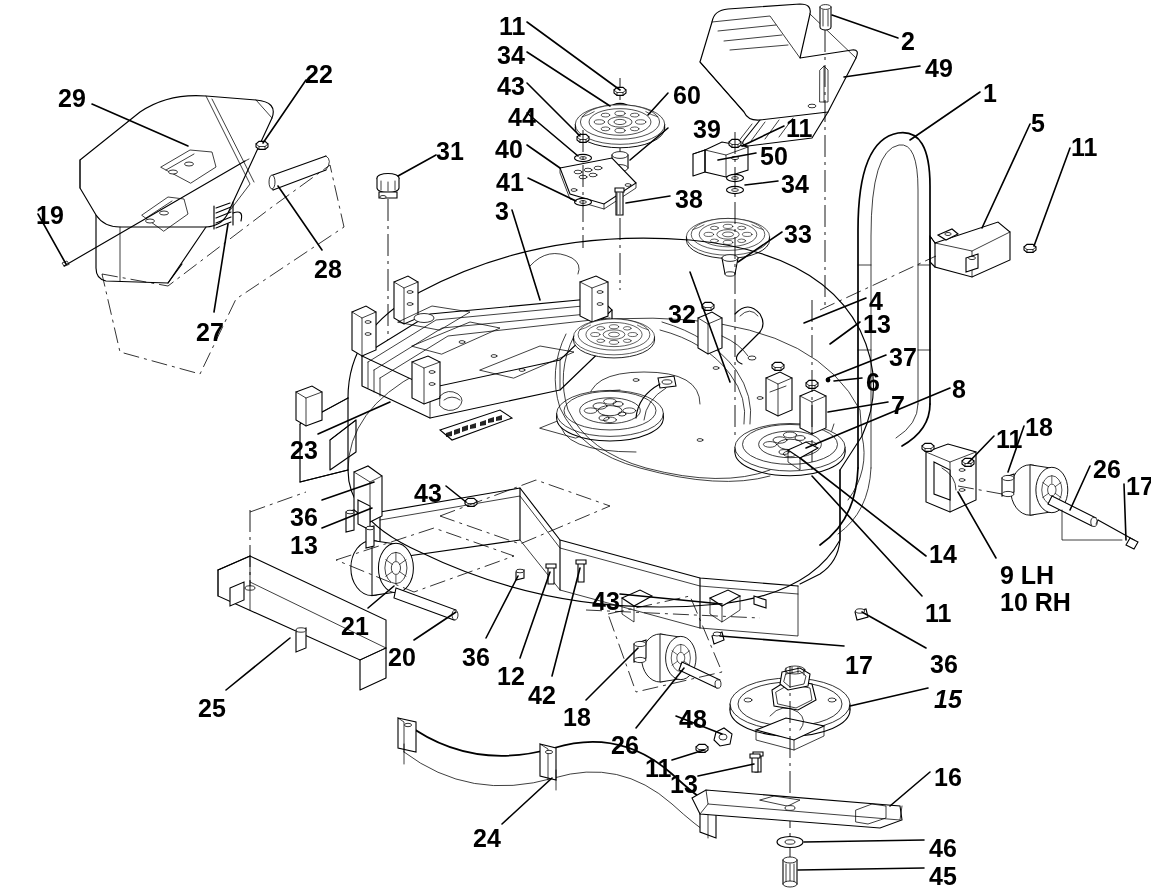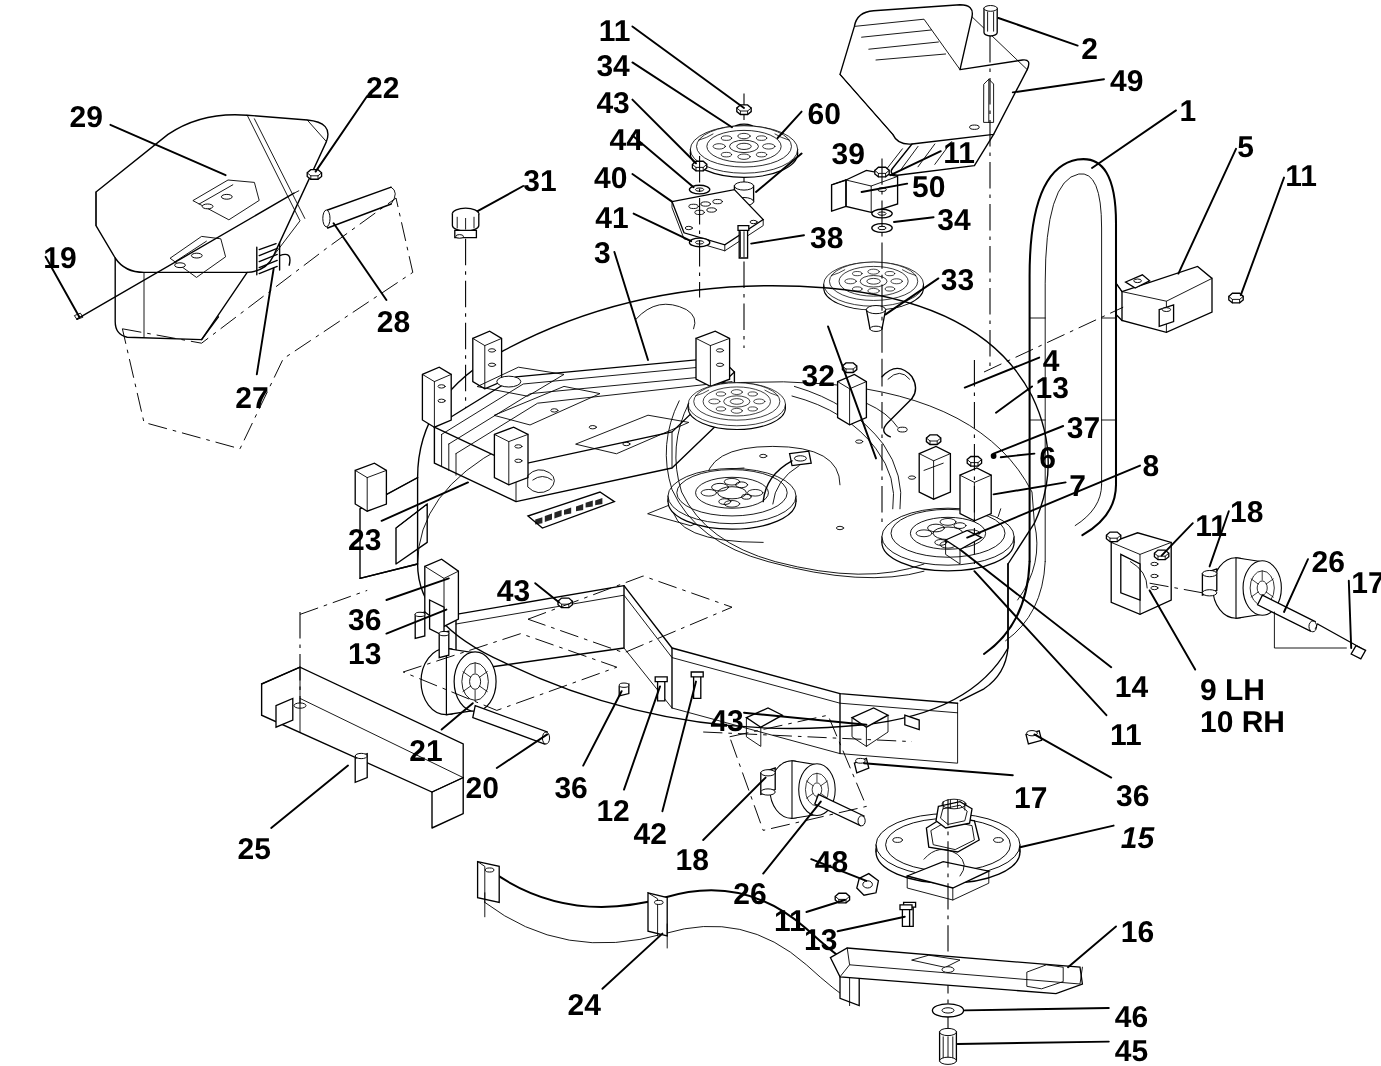--- a/index.html
+++ b/index.html
@@ -760,21 +760,21 @@
       <div class="callout" style="left: 869px; top: 289px;">4</div>
       <div class="callout" style="left: 863px; top: 312px;">13</div>
       <div class="callout" style="left: 889px; top: 345px;">37</div>
       <div class="callout" style="left: 866px; top: 370px;">6</div>
       <div class="callout" style="left: 891px; top: 393px;">7</div>
       <div class="callout" style="left: 952px; top: 377px;">8</div>
       <div class="callout" style="left: 996px; top: 427px;">11</div>
       <div class="callout" style="left: 1025px; top: 415px;">18</div>
       <div class="callout" style="left: 1093px; top: 457px;">26</div>
       <div class="callout" style="left: 1126px; top: 474px;">17</div>
-      <div class="callout" style="left: 929px; top: 561px; text-align: center;">14</div>
+      <div class="callout" style="left: 929px; top: 542px; text-align: center;">14</div>
       <div class="callout" style="left: 925px; top: 601px;">11</div>
       <div class="callout multi" style="left: 1000px; top: 561px;">9 LH</div>
       <div class="callout multi" style="left: 1000px; top: 588px;">10 RH</div>
       <div class="callout" style="left: 290px; top: 505px;">36</div>
       <div class="callout" style="left: 290px; top: 533px;">13</div>
       <div class="callout" style="left: 414px; top: 481px;">43</div>
       <div class="callout" style="left: 341px; top: 614px;">21</div>
       <div class="callout" style="left: 388px; top: 645px;">20</div>
       <div class="callout" style="left: 462px; top: 645px;">36</div>
       <div class="callout" style="left: 497px; top: 664px;">12</div>

